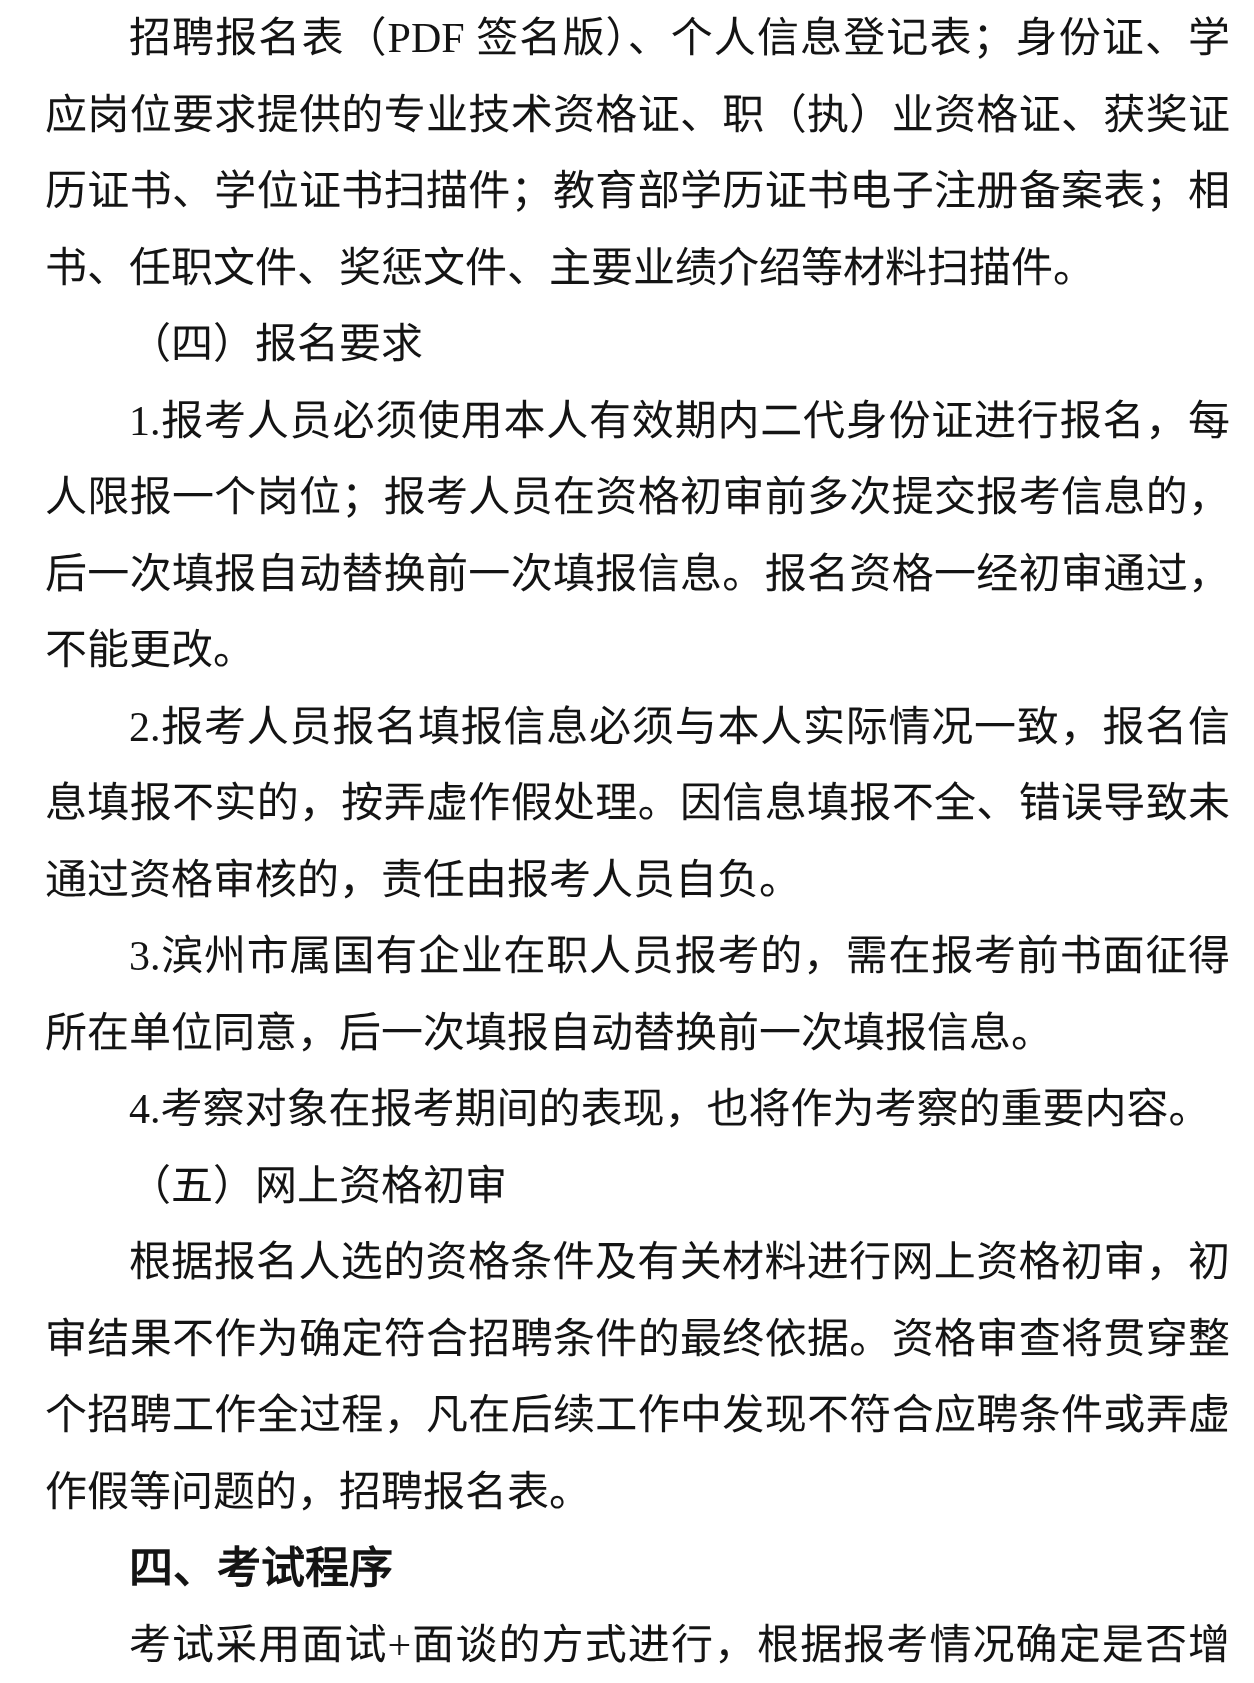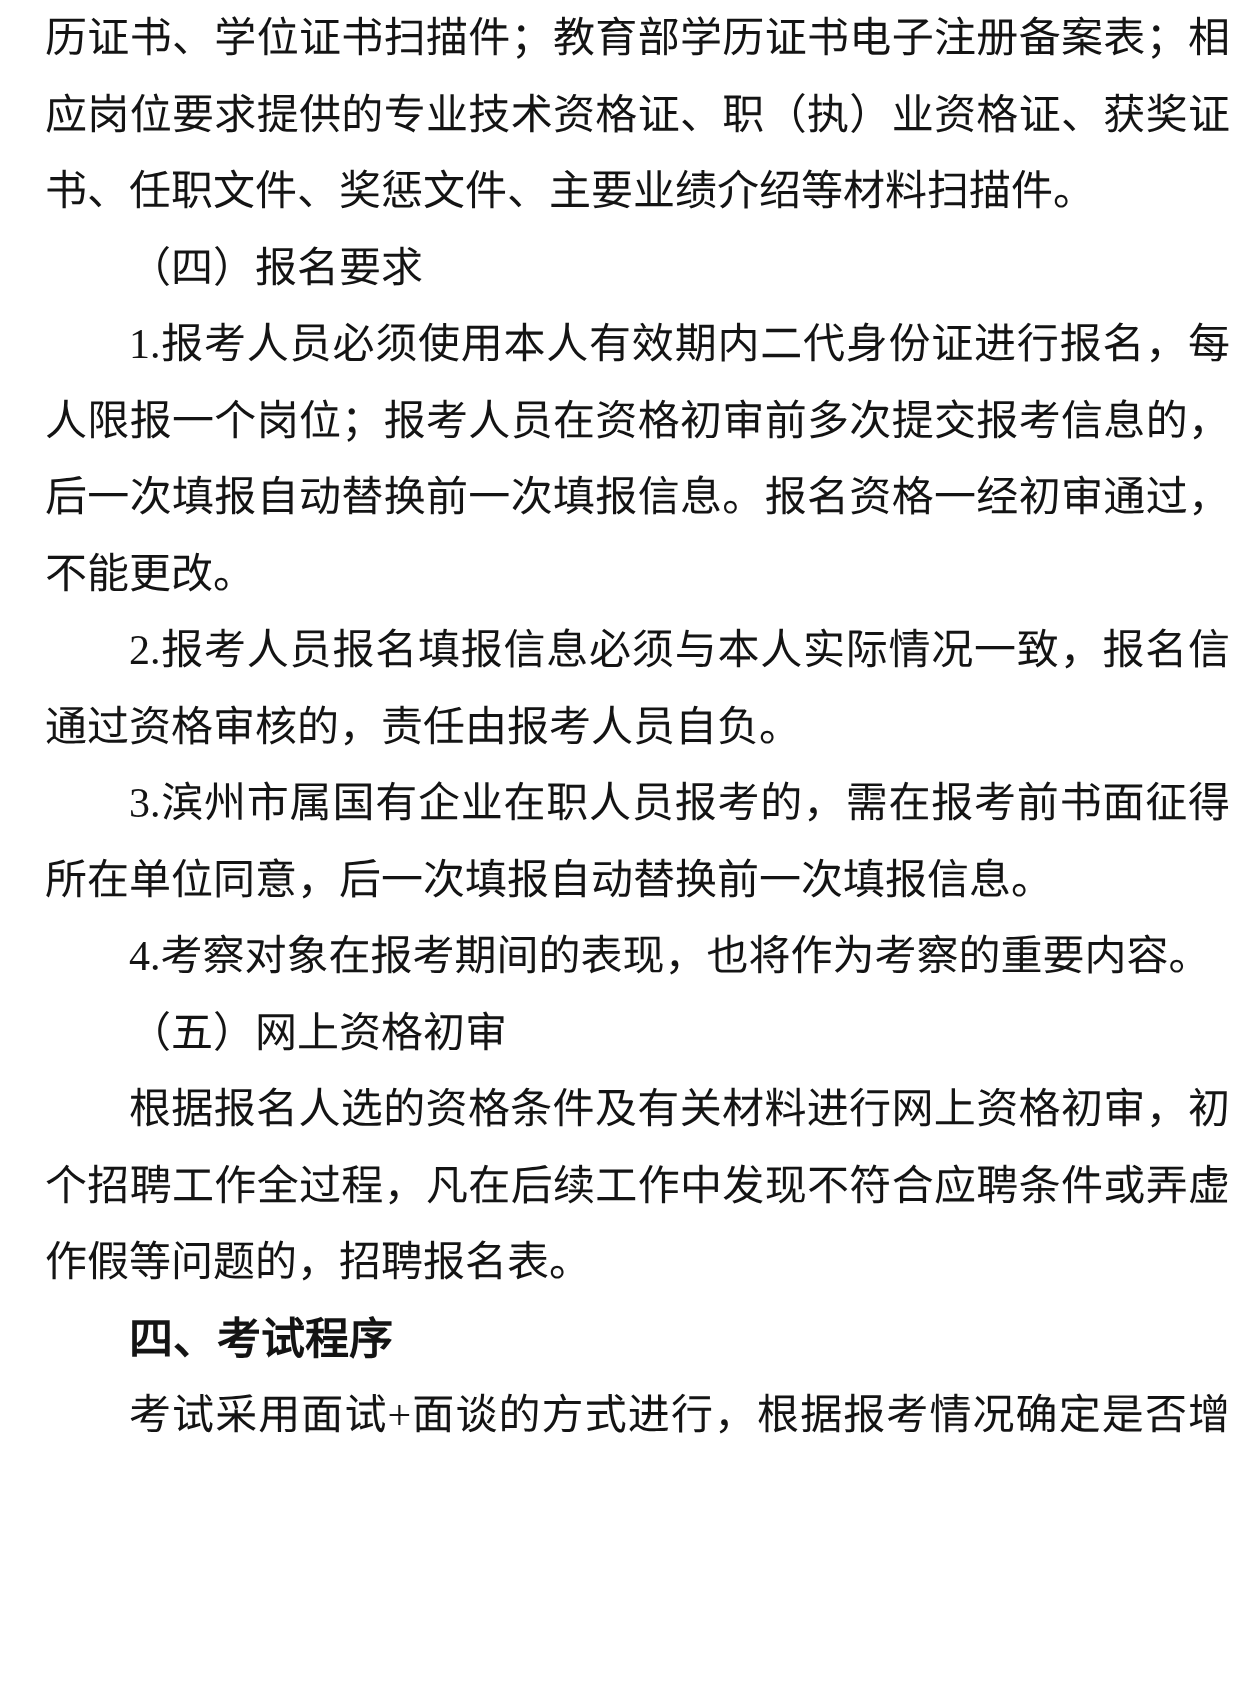--- a/index.html
+++ b/index.html
@@ -52,33 +52,36 @@
     font-family: Liberation Sans, sans-serif;
     font-weight: 700;
     font-size: 44px;
   }
 </style>
 </head>
 <body>
 
 <div class="page">
   <div class="text-block" id="text-block">
+      <div class="line body justify indent">招聘报名表（PDF 签名版）、个人信息登记表；身份证、学</div>
+      <div class="line body justify">应岗位要求提供的专业技术资格证、职（执）业资格证、获奖证</div>
       <div class="line body justify">历证书、学位证书扫描件；教育部学历证书电子注册备案表；相</div>
-      <div class="line body justify">应岗位要求提供的专业技术资格证、职（执）业资格证、获奖证</div>
       <div class="line body">书、任职文件、奖惩文件、主要业绩介绍等材料扫描件。</div>
       <div class="line heading2 indent">（四）报名要求</div>
       <div class="line body justify indent">1.报考人员必须使用本人有效期内二代身份证进行报名，每</div>
       <div class="line body justify">人限报一个岗位；报考人员在资格初审前多次提交报考信息的，</div>
       <div class="line body justify">后一次填报自动替换前一次填报信息。报名资格一经初审通过，</div>
       <div class="line body">不能更改。</div>
       <div class="line body justify indent">2.报考人员报名填报信息必须与本人实际情况一致，报名信</div>
+      <div class="line body justify">息填报不实的，按弄虚作假处理。因信息填报不全、错误导致未</div>
       <div class="line body">通过资格审核的，责任由报考人员自负。</div>
       <div class="line body justify indent">3.滨州市属国有企业在职人员报考的，需在报考前书面征得</div>
       <div class="line body">所在单位同意，后一次填报自动替换前一次填报信息。</div>
       <div class="line body indent">4.考察对象在报考期间的表现，也将作为考察的重要内容。</div>
       <div class="line heading2 indent">（五）网上资格初审</div>
       <div class="line body justify indent">根据报名人选的资格条件及有关材料进行网上资格初审，初</div>
+      <div class="line body justify">审结果不作为确定符合招聘条件的最终依据。资格审查将贯穿整</div>
       <div class="line body justify">个招聘工作全过程，凡在后续工作中发现不符合应聘条件或弄虚</div>
       <div class="line body">作假等问题的，招聘报名表。</div>
       <div class="line heading1 indent">四、考试程序</div>
       <div class="line body justify indent">考试采用面试+面谈的方式进行，根据报考情况确定是否增</div>
     </div>
 </div>
 
 </body></html>

